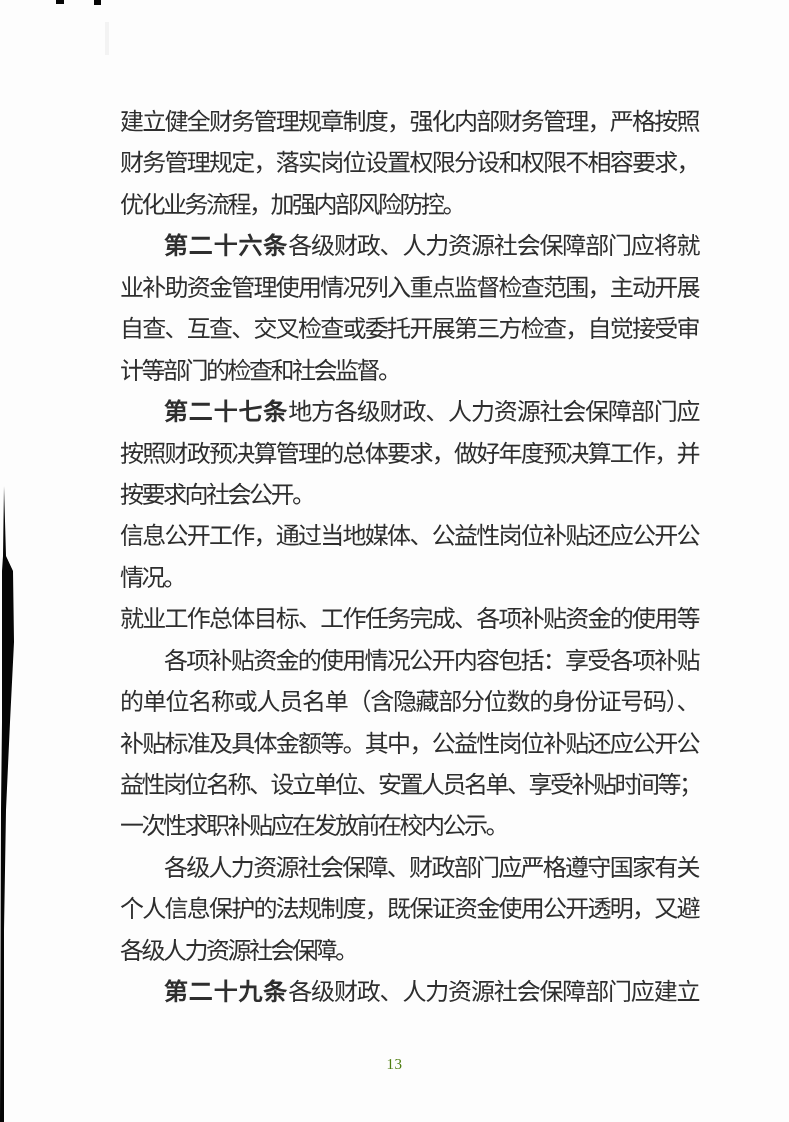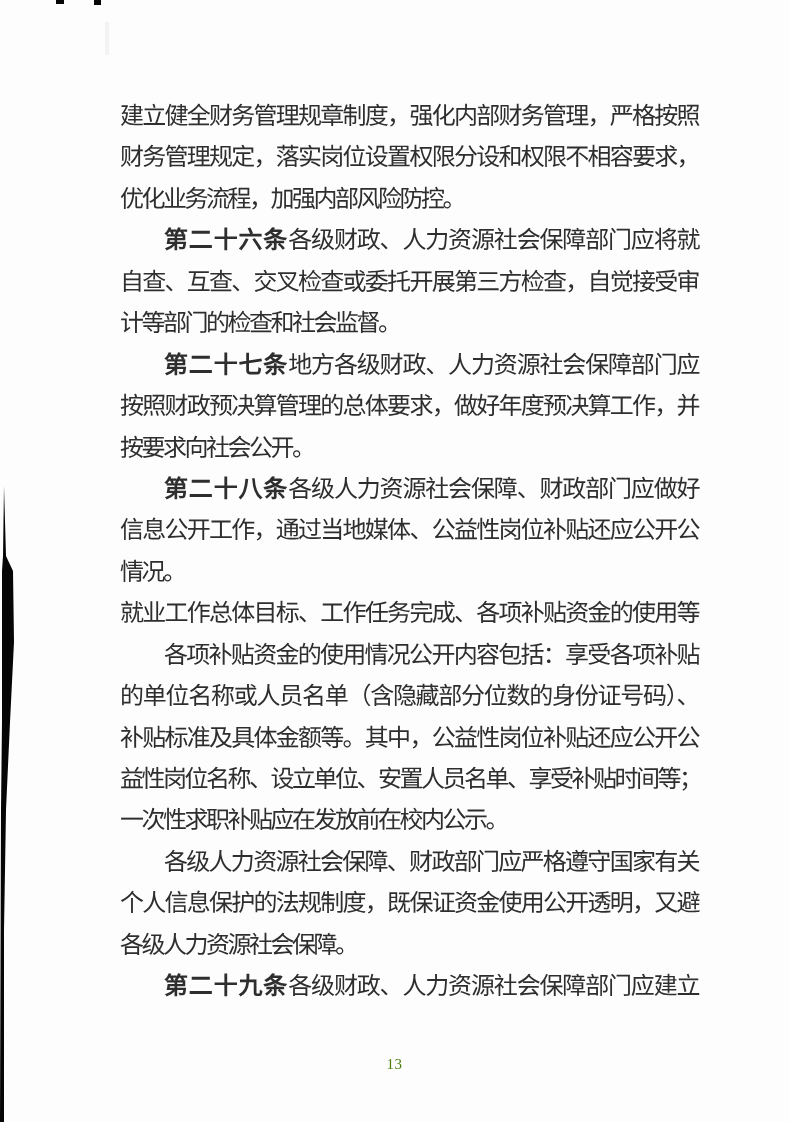--- a/index.html
+++ b/index.html
@@ -7,21 +7,21 @@
     position: relative;
     width: 789px;
     height: 1122px;
     background: #fdfdfd;
     overflow: hidden;
     font-family: "Liberation Serif", serif;
   }
   .doc {
     position: absolute;
     left: 120px;
-    top: 96px;
+    top: 102px;
     width: 578px;
     color: #2e2e2e;
     font-size: 24px;
     letter-spacing: -2.5px;
   }
   .line {
     height: 41.45px;
     line-height: 41.45px;
     white-space: nowrap;
     text-align: justify;
@@ -75,28 +75,28 @@
   <svg class="scan-streak" width="20" height="1122" viewBox="0 0 20 1122" aria-hidden="true">
     <path d="M4,486 L6,556 L13,571 L14,642 L10,722 L6,810 L4,930 L4,1122 L0,1122 L1,810 L2,722 L2,571 L3,556 Z" fill="#060606"></path>
   </svg>
 
   <div class="doc">
     <div class="line"><span>建立健全财务管理规章制度，强化内部财务管理，严格按照</span></div>
     <div class="line"><span>财务管理规定，落实岗位设置权限分设和权限不相容要求，</span></div>
     <div class="line plast"><span>优化业务流程，加强内部风险防控。</span></div>
 
     <div class="line indent"><span class="lead">第二十六条</span><span>各级财政、人力资源社会保障部门应将就</span></div>
+    <div class="line"><span>业补助资金管理使用情况列入重点监督检查范围，主动开展</span></div>
     <div class="line"><span>自查、互查、交叉检查或委托开展第三方检查，自觉接受审</span></div>
     <div class="line plast"><span>计等部门的检查和社会监督。</span></div>
 
     <div class="line indent"><span class="lead">第二十七条</span><span>地方各级财政、人力资源社会保障部门应</span></div>
     <div class="line"><span>按照财政预决算管理的总体要求，做好年度预决算工作，并</span></div>
     <div class="line plast"><span>按要求向社会公开。</span></div>
 
-    <div class="line indent"><span class="lead">第二十八条</span><span>各级人力资源社会保障、财政部门应做好</span></div>
     <div class="line"><span>信息公开工作，通过当地媒体、公益性岗位补贴还应公开公</span></div>
     <div class="line plast"><span>情况。</span></div>
     <div class="line"><span>就业工作总体目标、工作任务完成、各项补贴资金的使用等</span></div>
 
     <div class="line indent"><span>各项补贴资金的使用情况公开内容包括：享受各项补贴</span></div>
     <div class="line"><span>的单位名称或人员名单（含隐藏部分位数的身份证号码）、</span></div>
     <div class="line"><span>补贴标准及具体金额等。其中，公益性岗位补贴还应公开公</span></div>
     <div class="line"><span>益性岗位名称、设立单位、安置人员名单、享受补贴时间等；</span></div>
     <div class="line plast"><span>一次性求职补贴应在发放前在校内公示。</span></div>
 

